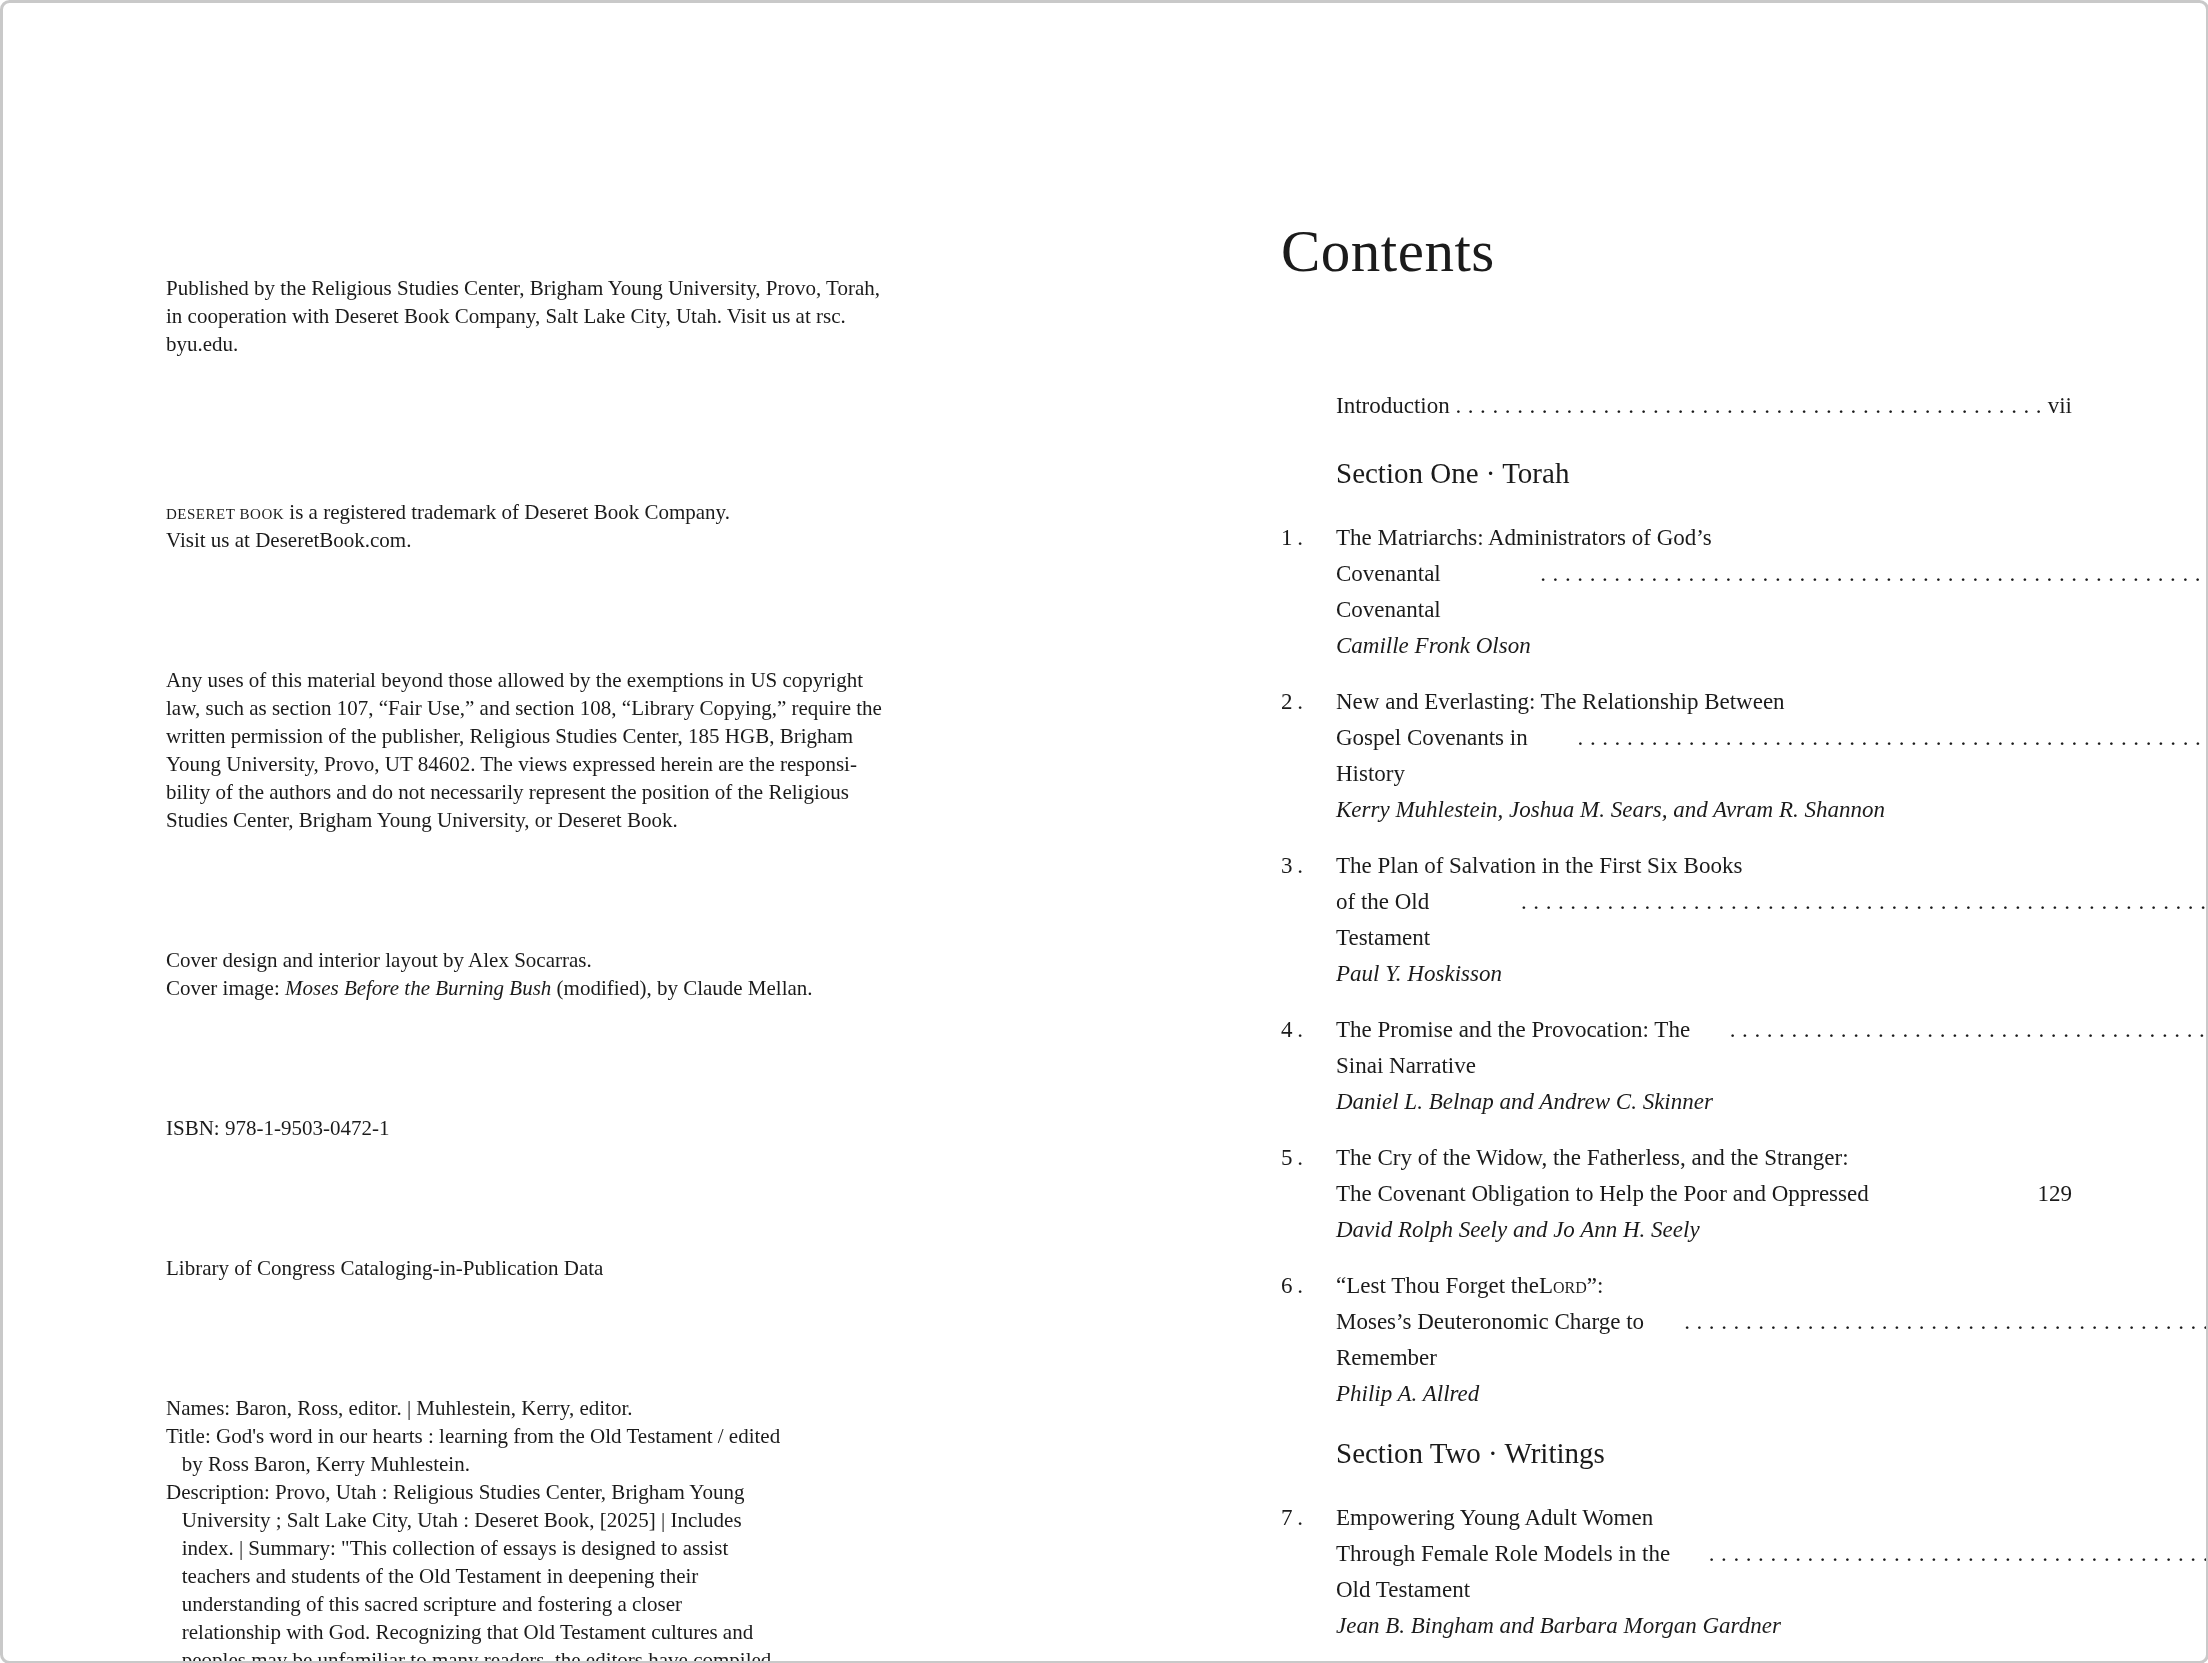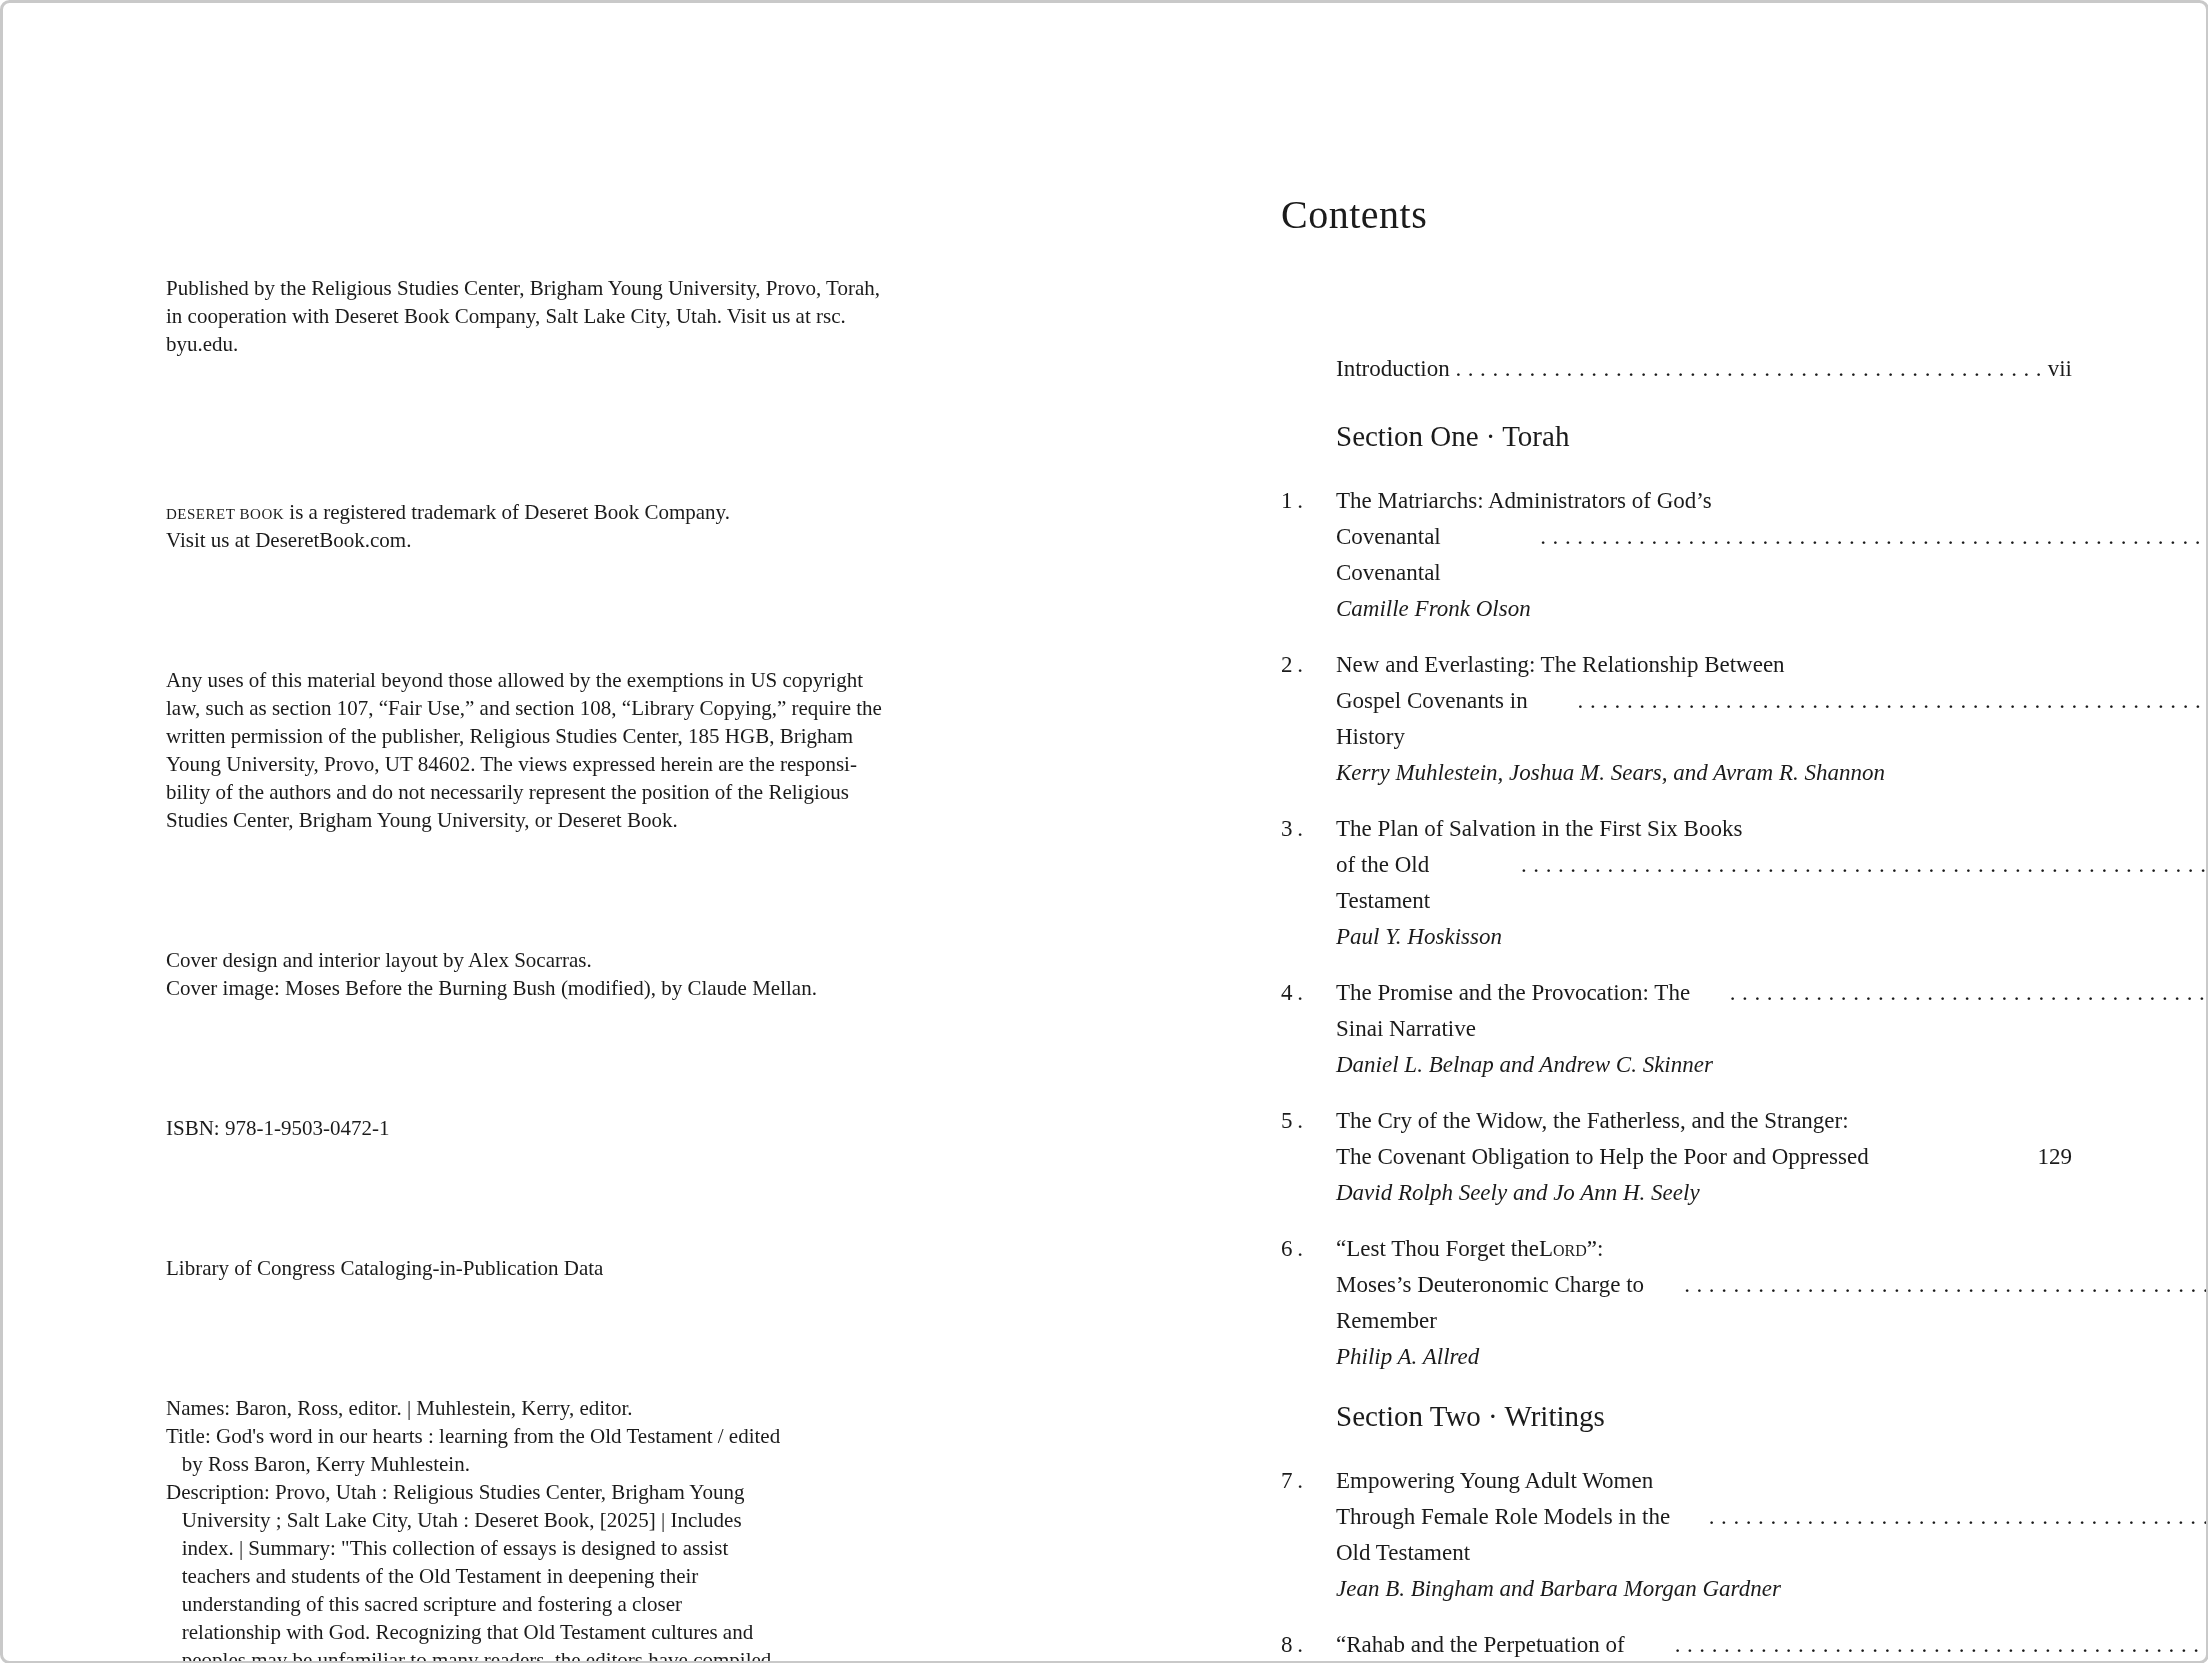--- a/index.html
+++ b/index.html
@@ -27,35 +27,36 @@
     top: 187px;
     width: 890px;
     font-size: 21px;
     line-height: 28px;
     white-space: pre;
   }
   .para { margin: 0 0 28px 0; }
   .para:last-child { margin-bottom: 0; }
   .sc-all { font-variant: all-small-caps; letter-spacing: 0.5px; text-align: center; }
   .sc { font-variant: small-caps; text-align: center; }
-  .it { }
+  .it { font-style: italic; }
 
   
   .toc {
     position: absolute;
     left: 1278px;
     top: 185px;
     width: 791px;
     font-size: 23px;
     line-height: 36px;
   }
   .toc-title {
-    font-size: 40px;
+    font-size: 59px;
     line-height: 53px;
     letter-spacing: 0.5px;
+    margin-top: 37px;
   }
   .intro-row {
     display: flex;
     align-items: flex-end;
     margin: 110px 0 0 55px;
   }
   .section-head {
     font-size: 29px;
     line-height: 38px;
     margin: 30px 0 28px 55px;

